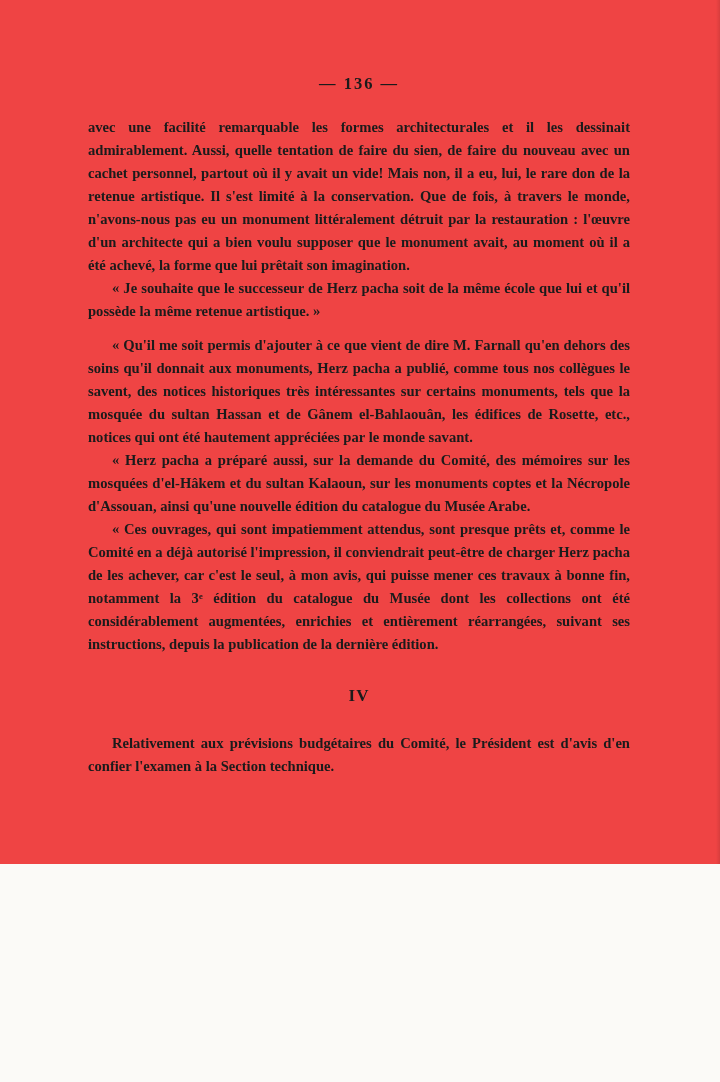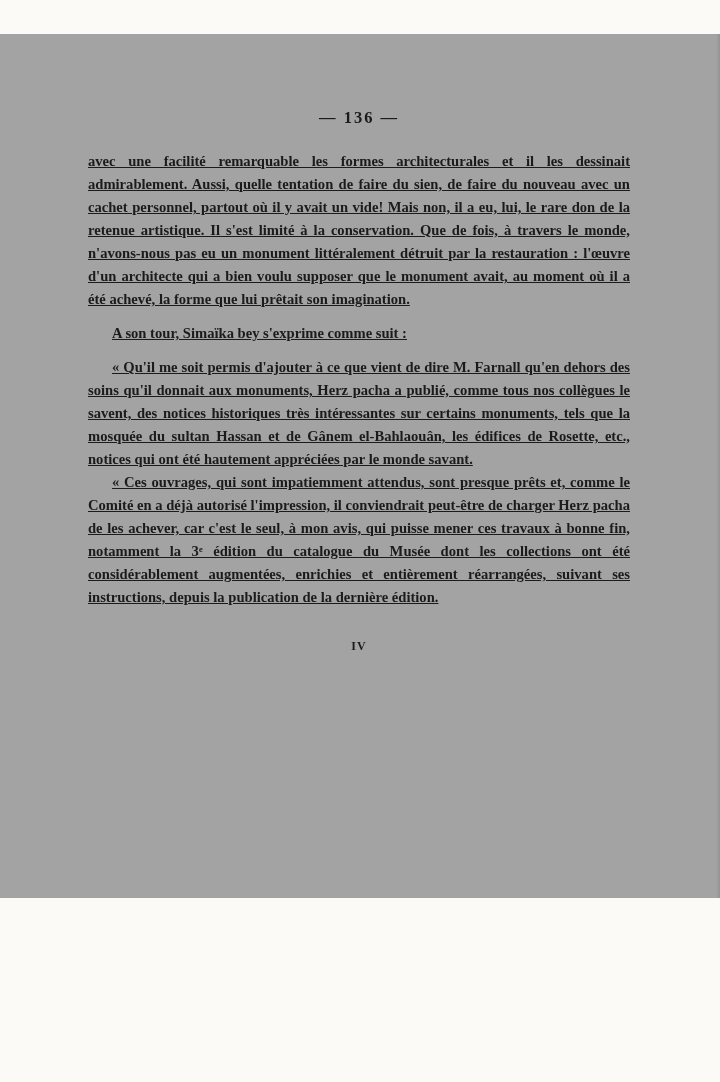--- a/index.html
+++ b/index.html
@@ -5,54 +5,52 @@
     html, body {
       margin: 0;
       padding: 0;
       background: #fbfaf7;
     }
     .page {
       position: relative;
       width: 720px;
       height: 864px;
       box-sizing: border-box;
-      background: #a3a3a3;
+      background: #ef4444;
       padding: 74px 90px 0 88px;
       font-family: "Liberation Serif", "DejaVu Serif", serif;
       color: #1b1b1b;
       overflow: hidden;
-      margin-top: 34px;
     }
     .page-number {
       text-align: center;
       font-weight: bold;
       font-size: 16.5px;
       letter-spacing: 2px;
       margin-bottom: 22px;
     }
     .content p {
       margin: 0;
       text-align: justify;
       font-size: 14.6px;
       line-height: 23px;
       font-weight: bold;
       hyphens: auto;
-      text-decoration: underline;
       -webkit-hyphens: auto;
     }
     .content p.indent {
       text-indent: 24px;
     }
     .content p.gap {
       margin-top: 11px;
     }
     .section-heading {
       text-align: center;
       font-weight: bold;
-      font-size: 12px;
+      font-size: 17px;
       letter-spacing: 1px;
       margin: 30px 0 26px 0;
       font-family: "Liberation Serif", "DejaVu Serif", serif;
       color: #1b1b1b;
     }
     
     .scan-edge {
       position: absolute;
       top: 0;
       right: 0;
@@ -66,26 +64,28 @@
 <body>
 
 <main class="page">
   <div class="scan-edge"></div>
 
   <div class="page-number">— 136 —</div>
 
   <div class="content">
     <p class="no-indent">avec une facilité remarquable les formes architecturales et il les dessinait admirablement. Aussi, quelle tentation de faire du sien, de faire du nouveau avec un cachet personnel, partout où il y avait un vide! Mais non, il a eu, lui, le rare don de la retenue artistique. Il s'est limité à la conservation. Que de fois, à travers le monde, n'avons-nous pas eu un monument littéralement détruit par la restauration : l'œuvre d'un architecte qui a bien voulu supposer que le monument avait, au moment où il a été achevé, la forme que lui prêtait son imagination.</p>
 
+    <p class="indent">« Je souhaite que le successeur de Herz pacha soit de la même école que lui et qu'il possède la même retenue artistique. »</p>
 
 
-    <p class="indent gap">A son tour, Simaïka bey s'exprime comme suit :</p>
 
     <p class="indent gap">« Qu'il me soit permis d'ajouter à ce que vient de dire M. Farnall qu'en dehors des soins qu'il donnait aux monuments, Herz pacha a publié, comme tous nos collègues le savent, des notices historiques très intéressantes sur certains monuments, tels que la mosquée du sultan Hassan et de Gânem el-Bahlaouân, les édifices de Rosette, etc., notices qui ont été hautement appréciées par le monde savant.</p>
 
+    <p class="indent">« Herz pacha a préparé aussi, sur la demande du Comité, des mémoires sur les mosquées d'el-Hâkem et du sultan Kalaoun, sur les monuments coptes et la Nécropole d'Assouan, ainsi qu'une nouvelle édition du catalogue du Musée Arabe.</p>
 
     <p class="indent">« Ces ouvrages, qui sont impatiemment attendus, sont presque prêts et, comme le Comité en a déjà autorisé l'impression, il conviendrait peut-être de charger Herz pacha de les achever, car c'est le seul, à mon avis, qui puisse mener ces travaux à bonne fin, notamment la 3ᵉ édition du catalogue du Musée dont les collections ont été considérablement augmentées, enrichies et entièrement réarrangées, suivant ses instructions, depuis la publication de la dernière édition.</p>
 
 
     <h2 class="section-heading">IV</h2>
 
+    <p class="indent">Relativement aux prévisions budgétaires du Comité, le Président est d'avis d'en confier l'examen à la Section technique.</p>
   </div>
 </main>
 
 </body></html>

